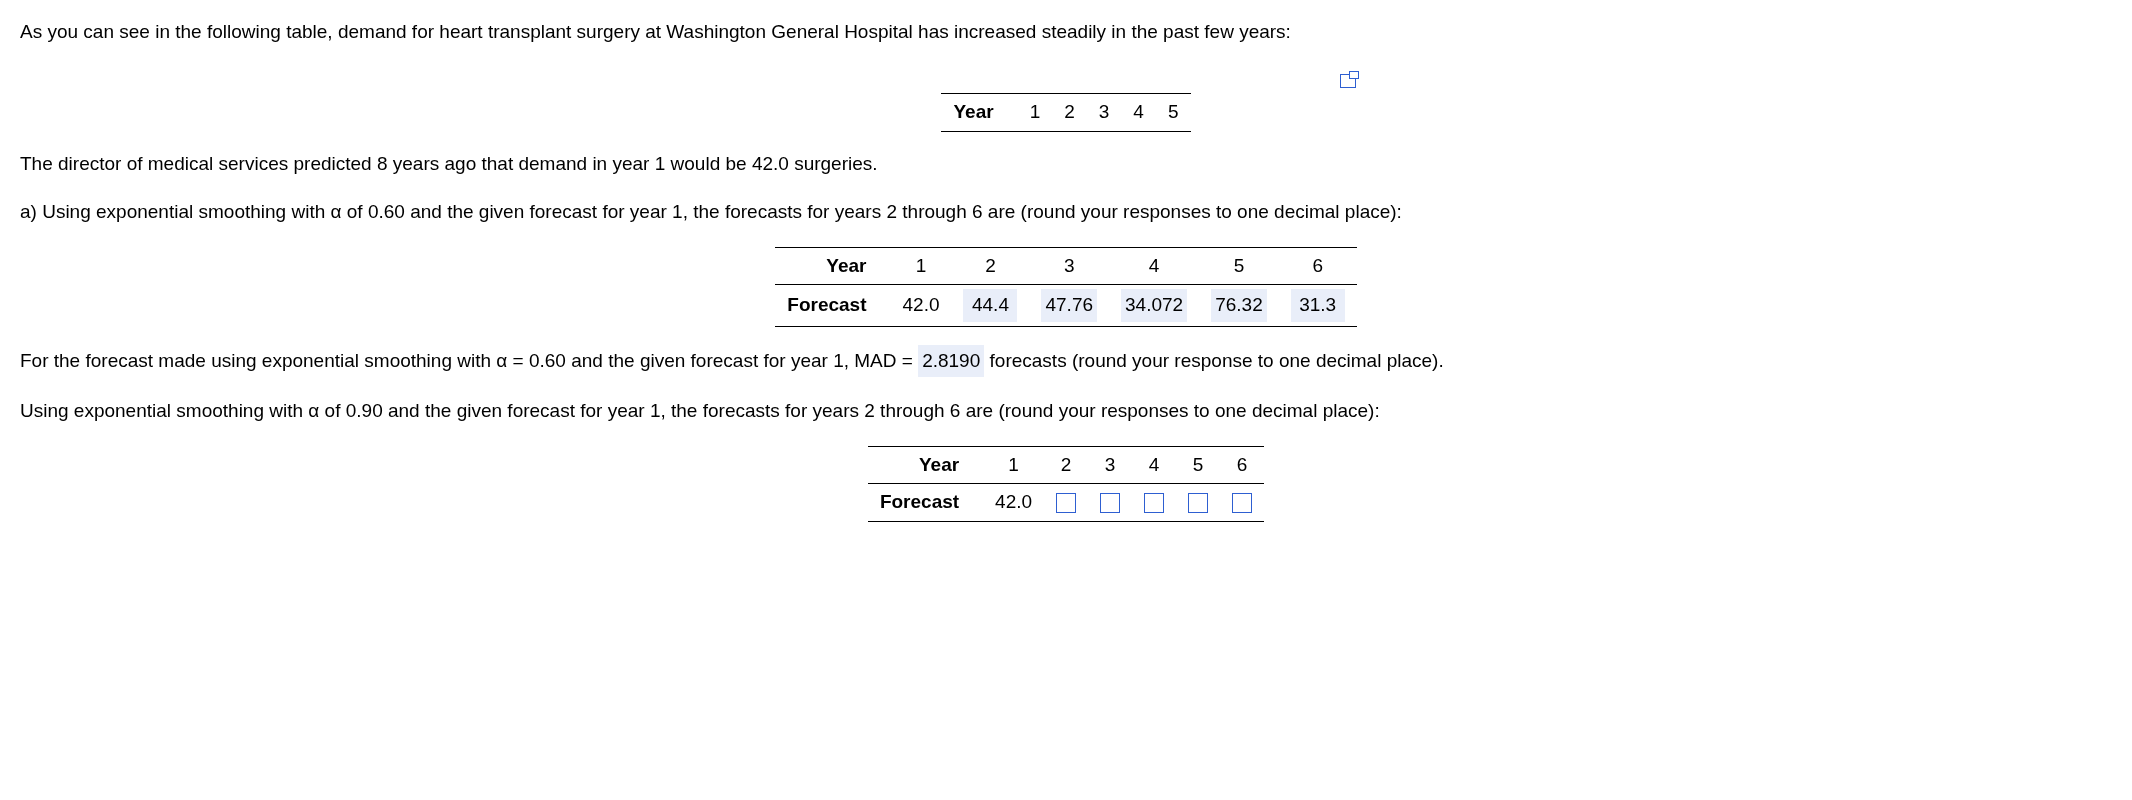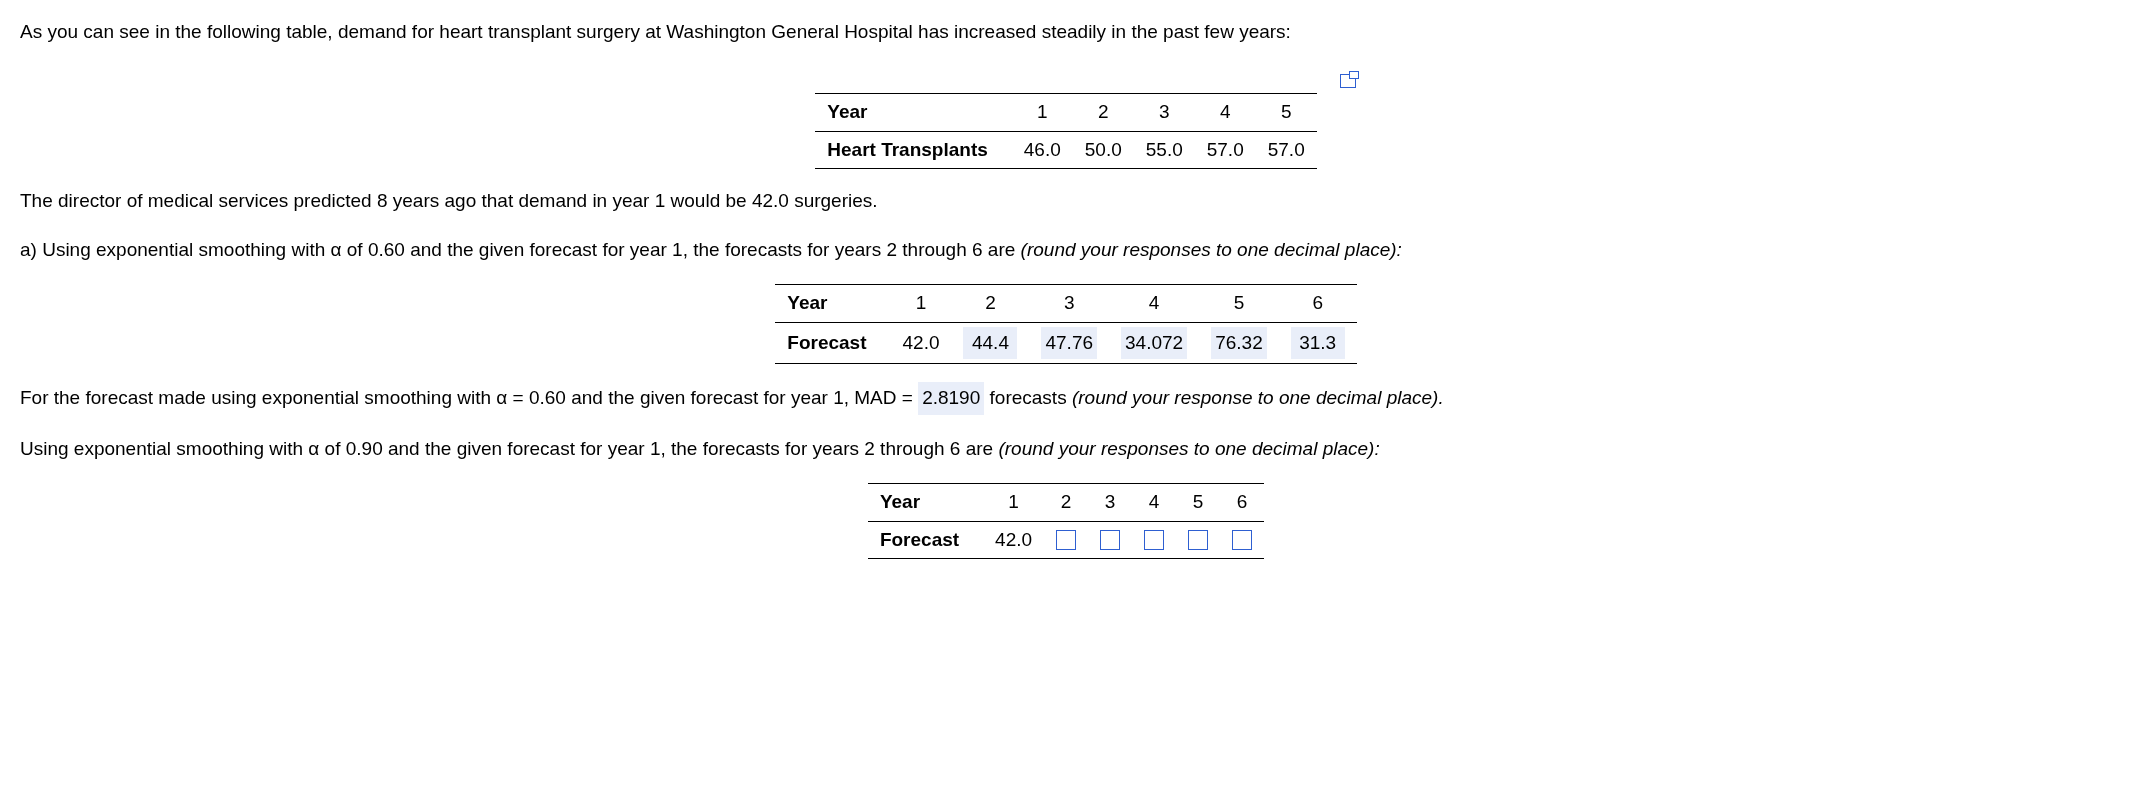--- a/index.html
+++ b/index.html
@@ -4,32 +4,32 @@
 <style>
   body {
     font-family: Arial, Helvetica, sans-serif;
     font-size: 19px;
     color: #000;
     margin: 0;
     padding: 10px 20px;
     line-height: 1.5;
   }
   .para { margin: 8px 0 20px 0; }
-  .italic { font-style: italic; }
+  .italic { }
   table {
     border-collapse: collapse;
     margin: 6px auto 18px auto;
   }
   td, th {
     padding: 4px 12px;
     text-align: center;
     white-space: nowrap;
     font-weight: normal;
   }
-  .row-label { text-align: left; font-weight: bold; padding-right: 24px; }
+  .row-label { text-align: right; font-weight: bold; padding-right: 24px; }
   .topline td, .topline th { border-top: 1.5px solid #000; }
   .botline td, .botline th { border-bottom: 1.5px solid #000; }
   .filled {
     background: #e9eef9;
     display: inline-block;
     min-width: 46px;
     padding: 2px 4px;
   }
   .blank-box {
     display: inline-block;
@@ -65,28 +65,20 @@
   <div class="icon-wrap"><span class="popup-icon"></span></div>
   <table>
     <tbody>
         <tr class="topline botline">
       <td class="row-label">Year</td>
       <td>1</td>
       <td>2</td>
       <td>3</td>
       <td>4</td>
       <td>5</td>
-    </tr>
-    <tr class="botline">
-      <td class="row-label">Heart Transplants</td>
-      <td>46.0</td>
-      <td>50.0</td>
-      <td>55.0</td>
-      <td>57.0</td>
-      <td>57.0</td>
     </tr>
   </tbody>
     </table>
 </div>
 
 <div class="para">The director of medical services predicted 8 years ago that demand in year 1 would be 42.0 surgeries.</div>
 
 <div class="para">
   <span>a) Using exponential smoothing with α of 0.60 and the given forecast for year 1, the forecasts for years 2 through 6 are </span><span class="italic">(round your responses to one decimal place):</span>
 </div>

